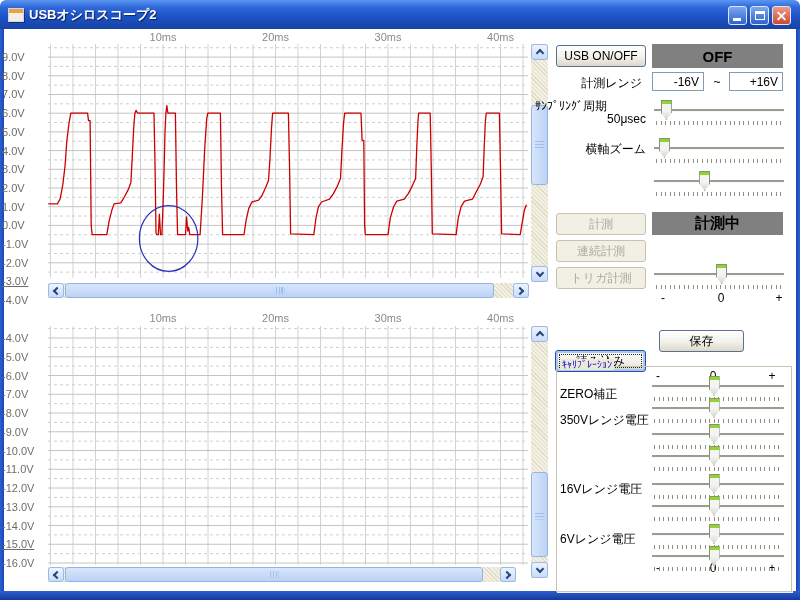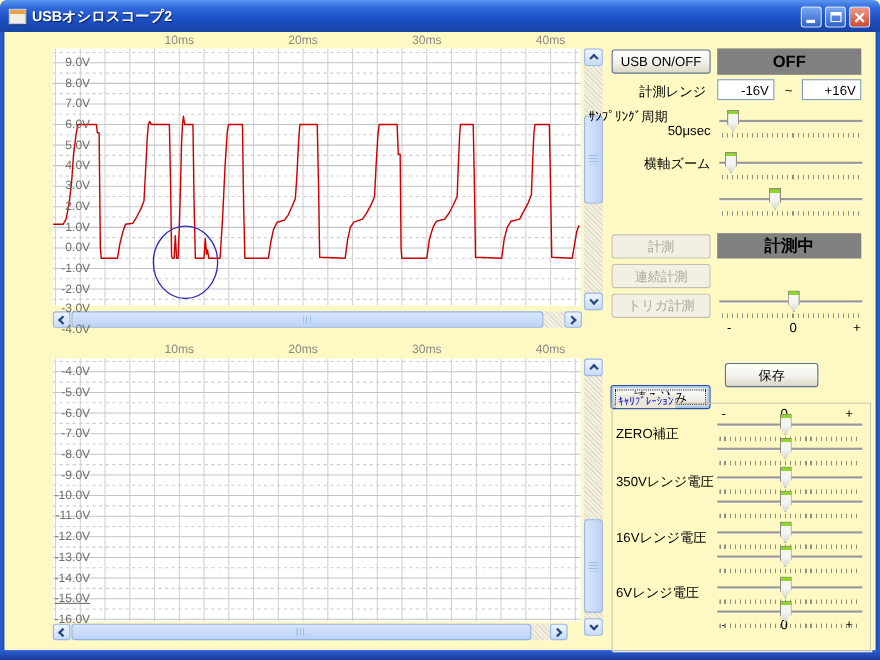--- a/index.html
+++ b/index.html
@@ -1,17 +1,17 @@
 <!DOCTYPE html>
 <html><head>
 <meta charset="utf-8">
 <style>
   html,body{margin:0;padding:0;background:#555;}
   *{box-sizing:border-box;font-family:"Liberation Sans","DejaVu Sans",sans-serif;}
-  #win{position:relative;width:800px;height:600px;background:#fef9c3;overflow:hidden;}
+  #win{position:relative;width:800px;height:600px;background:#ffffff;overflow:hidden;}
   
   #titlebar{position:absolute;left:0;top:0;width:800px;height:29px;
     background:linear-gradient(180deg,#5a96f0 0%,#2f68da 25%,#1c50c4 60%,#1743a3 100%);
     border-radius:6px 6px 0 0;display:flex;align-items:center;}
   .edge{position:absolute;background:linear-gradient(90deg,#2c5fd2,#1a46b4);}
   #edge-l{left:0;top:29px;width:4px;height:563px;}
   #edge-r{right:0;top:29px;width:4px;height:563px;background:linear-gradient(270deg,#2c5fd2,#1a46b4);}
   #edge-b{left:0;top:591px;width:800px;height:9px;background:linear-gradient(180deg,#2c5fd2,#16399b);}
   #app-icon{width:16px;height:14px;margin:0 5px 0 8px;border:1px solid #cfd4ee;
     background:linear-gradient(180deg,#e8a24a 0 4px,#f2eee2 4px 100%);box-shadow:1px 1px 0 rgba(0,0,0,.35);}
@@ -20,21 +20,21 @@
     background:linear-gradient(180deg,#7aa7f2,#2f63c8);}
   #btn-min{left:728px;} #btn-max{left:750px;}
   #btn-close{left:772px;background:linear-gradient(180deg,#ec9a8a,#cf4a2e);}
   #btn-min i{position:absolute;left:4px;bottom:3px;width:8px;height:3px;background:#fff;}
   #btn-max i{position:absolute;left:4px;top:4px;width:10px;height:9px;border:1px solid #fff;border-top:3px solid #fff;}
   #btn-close i,#btn-close u{position:absolute;left:3px;top:8px;width:11px;height:2px;background:#fff;}
   #btn-close i{transform:rotate(45deg);} #btn-close u{transform:rotate(-45deg);}
   
   .plot{position:absolute;background:#fff;}
   .axlab{position:absolute;font-size:11px;color:#8a8a85;width:40px;text-align:center;}
-  .aylab{position:absolute;font-size:11px;color:#6e6e68;width:44px;text-align:right;margin-left:36px;}
+  .aylab{position:absolute;font-size:11px;color:#6e6e68;width:44px;}
   
   .sb{position:absolute;background:#f3f0e2;
     background-image:repeating-linear-gradient(45deg,rgba(190,184,158,.35) 0 1px,transparent 1px 3px);}
   .sbtn{position:absolute;border:1px solid #9ab8e8;border-radius:3px;
     background:linear-gradient(180deg,#eef4fd,#c9dcf8);display:flex;align-items:center;justify-content:center;}
   .chev{width:6px;height:6px;border-left:2px solid #26477e;border-bottom:2px solid #26477e;}
   .chev.l{transform:rotate(45deg);margin-left:2px;} .chev.r{transform:rotate(225deg);margin-right:2px;}
   .chev.u{transform:rotate(135deg);margin-top:2px;} .chev.d{transform:rotate(-45deg);margin-bottom:2px;}
   .sthumb{position:absolute;border:1px solid #94b4e4;border-radius:3px;
     background:linear-gradient(180deg,#d8e6fb,#bcd2f5);}
@@ -272,40 +272,40 @@
 
   <div class="scale" style="left:650px;top:369px;">-</div>
   <div class="scale" style="left:705px;top:369px;">0</div>
   <div class="scale" style="left:764px;top:369px;">+</div>
 
   <div class="scale" style="left:650px;top:561px;">-</div>
   <div class="scale" style="left:705px;top:561px;">0</div>
   <div class="scale" style="left:764px;top:561px;">+</div>
 
   <div class="llabel" style="left:560px;top:386px;">ZERO補正</div>
-  <div class="llabel" style="left:560px;top:430px;">350Vレンジ電圧</div>
+  <div class="llabel" style="left:560px;top:412px;">350Vレンジ電圧</div>
   <div class="llabel" style="left:560px;top:481px;">16Vレンジ電圧</div>
   <div class="llabel" style="left:560px;top:531px;">6Vレンジ電圧</div>
 <div class="axlab" style="left:143px;top:31px;">10ms</div>
     <div class="axlab" style="left:255.5px;top:31px;">20ms</div>
     <div class="axlab" style="left:368px;top:31px;">30ms</div>
     <div class="axlab" style="left:480.5px;top:31px;">40ms</div>
     <div class="aylab" style="left:2px;top:51px;">9.0V</div>
     <div class="aylab" style="left:2px;top:70px;">8.0V</div>
     <div class="aylab" style="left:2px;top:88px;">7.0V</div>
     <div class="aylab" style="left:2px;top:107px;">6.0V</div>
     <div class="aylab" style="left:2px;top:126px;">5.0V</div>
     <div class="aylab" style="left:2px;top:145px;">4.0V</div>
     <div class="aylab" style="left:2px;top:163px;">3.0V</div>
     <div class="aylab" style="left:2px;top:182px;">2.0V</div>
     <div class="aylab" style="left:2px;top:201px;">1.0V</div>
     <div class="aylab" style="left:2px;top:219px;">0.0V</div>
     <div class="aylab" style="left:2px;top:238px;">-1.0V</div>
     <div class="aylab" style="left:2px;top:257px;">-2.0V</div>
-    <div class="aylab" style="left:2px;top:275px;">-3.0V</div>
+    <div class="aylab" style="left:2px;top:275px;text-decoration:underline;">-3.0V</div>
     <div class="aylab" style="left:2px;top:294px;">-4.0V</div>
     <div class="axlab" style="left:143px;top:312px;">10ms</div>
     <div class="axlab" style="left:255.5px;top:312px;">20ms</div>
     <div class="axlab" style="left:368px;top:312px;">30ms</div>
     <div class="axlab" style="left:480.5px;top:312px;">40ms</div>
     <div class="aylab" style="left:2px;top:332px;">-4.0V</div>
     <div class="aylab" style="left:2px;top:351px;">-5.0V</div>
     <div class="aylab" style="left:2px;top:370px;">-6.0V</div>
     <div class="aylab" style="left:2px;top:388px;">-7.0V</div>
     <div class="aylab" style="left:2px;top:407px;">-8.0V</div>

